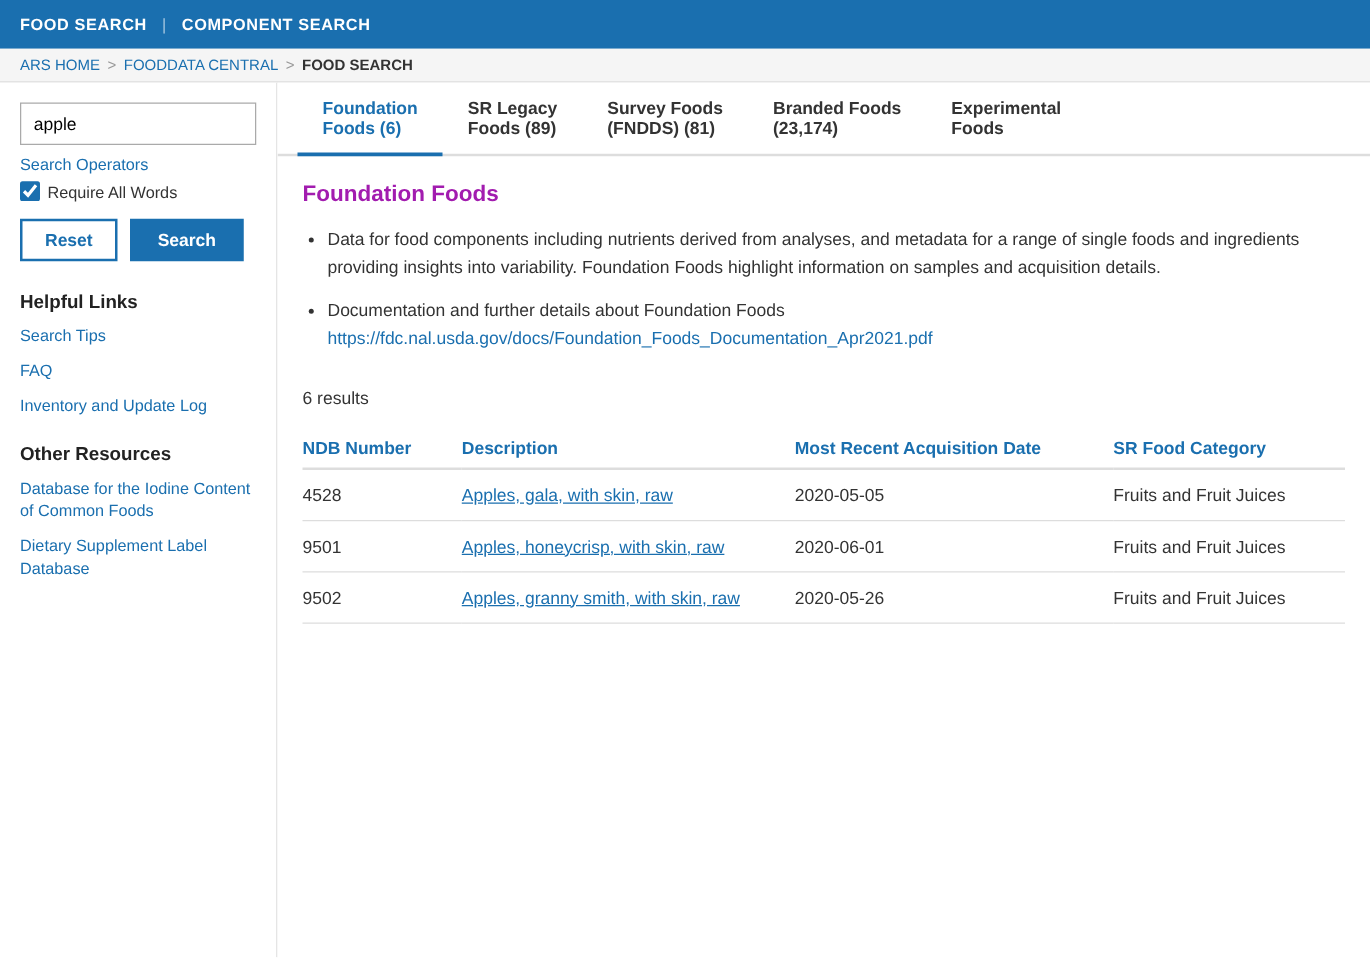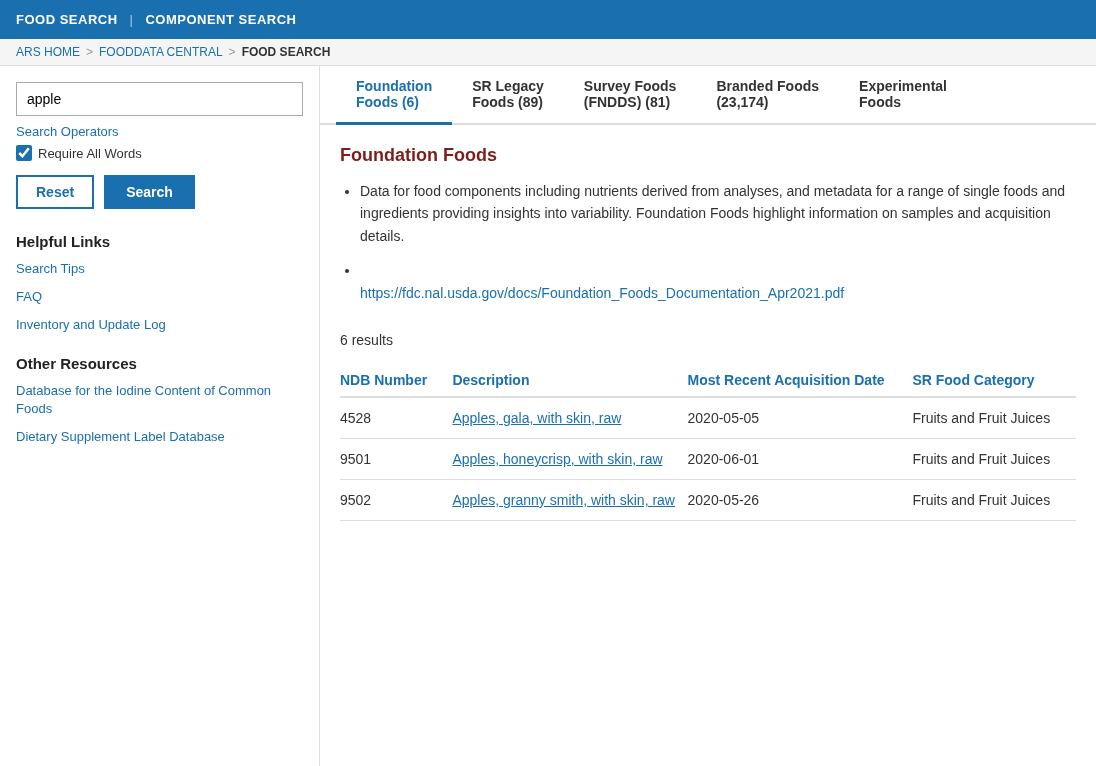--- a/index.html
+++ b/index.html
@@ -41,21 +41,21 @@
 
     
     .main-layout {
       display: flex;
       flex: 1;
       overflow: hidden;
     }
 
     
     .sidebar {
-      width: 320px;
+      width: 222px;
       background: #fff;
       border-right: 1px solid #ddd;
       padding: 16px;
       flex-shrink: 0;
       overflow-y: auto;
     }
     .search-input-wrapper {
       margin-bottom: 8px;
     }
     .search-input {
@@ -157,21 +157,21 @@
     }
 
     
     .content-body {
       padding: 20px 20px;
     }
     .section-title {
       font-size: 18px;
       font-weight: bold;
       margin-bottom: 14px;
-      color: #7f1d1d;
+      color: #a21caf;
     }
     .info-list {
       list-style: disc;
       padding-left: 20px;
       margin-bottom: 20px;
     }
     .info-list li {
       font-size: 14px;
       line-height: 1.6;
       margin-bottom: 12px;
@@ -284,21 +284,21 @@
     </div>
 
     <div class="content-body">
       <div class="section-title">Foundation Foods</div>
 
       <ul class="info-list">
         <li>
           <span>Data for food components including nutrients derived from analyses, and metadata for a range of single foods and ingredients providing insights into variability. Foundation Foods highlight information on samples and acquisition details.</span>
         </li>
         <li>
-          <br>
+          <span>Documentation and further details about Foundation Foods</span><br>
           <a class="info-link">https://fdc.nal.usda.gov/docs/Foundation_Foods_Documentation_Apr2021.pdf</a>
         </li>
       </ul>
 
       <div class="results-count">6 results</div>
 
       <table class="results-table">
         <thead>
           <tr>
             <th class="ndb-col">NDB Number</th>

